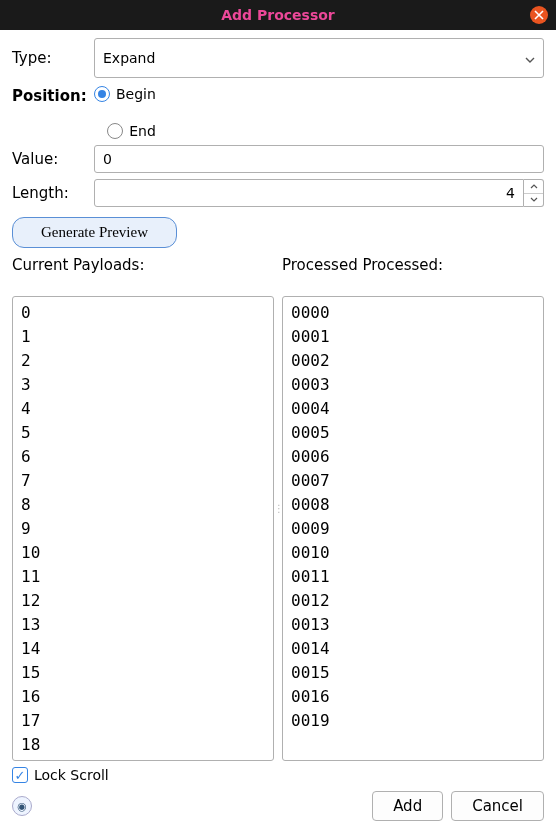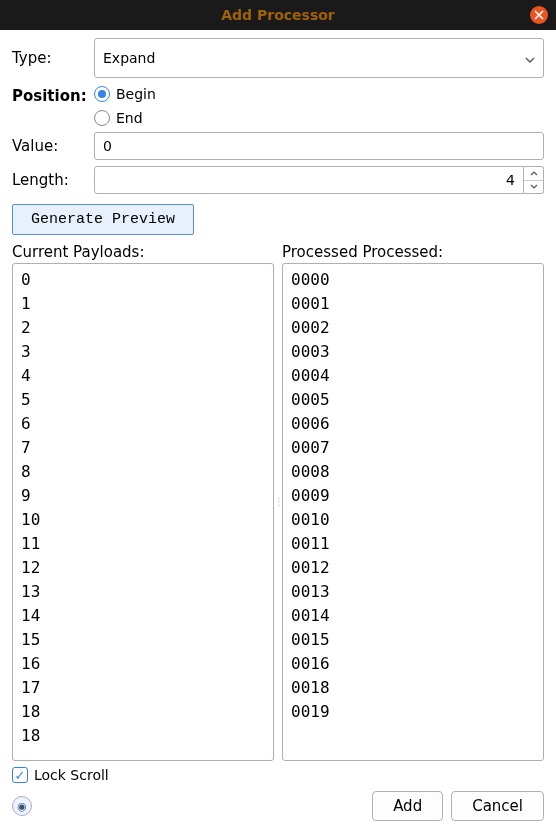--- a/index.html
+++ b/index.html
@@ -6,21 +6,21 @@
     body {
       font-family: "DejaVu Sans", "Liberation Sans", Arial, sans-serif;
       font-size: 14px;
       background: #fff;
       width: 556px;
       height: 829px;
       overflow: hidden;
     }
     .titlebar {
       background: #1a1a1a;
-      color: #a16207;
+      color: #ec4899;
       height: 30px;
       display: flex;
       align-items: center;
       justify-content: center;
       position: relative;
       font-weight: bold;
       font-size: 14px;
     }
     .titlebar .close-btn {
       position: absolute;
@@ -65,22 +65,23 @@
       position: relative;
       cursor: pointer;
     }
     .combo .chev {
       position: absolute;
       right: 8px;
     }
     .radio-group {
       display: flex;
       flex-direction: column;
-      gap: 8px;
+      gap: 21px;
       padding-top: 2px;
+      align-items: flex-end;
     }
     .radio-row {
       display: flex;
       align-items: center;
       gap: 6px;
       cursor: pointer;
     }
     .radio {
       width: 16px;
       height: 16px;
@@ -134,42 +135,43 @@
       flex: 1;
       display: flex;
       align-items: center;
       justify-content: center;
       cursor: pointer;
       font-size: 8px;
     }
     .spinner-btn:first-child { border-bottom: 1px solid #ccc; }
     .gen-btn {
       margin-top: 4px;
-      padding: 6px 18px;
+      padding: 6px 28px;
       border: 1px solid #5a8fd6;
-      border-radius: 2px;
+      border-radius: 12px;
       background: #e8f0fb;
       font-size: 15px;
       cursor: pointer;
       align-self: flex-start;
-      font-family: Liberation Mono, monospace;
+      font-family: Liberation Serif, serif;
     }
     .columns {
       display: flex;
       gap: 8px;
       margin-top: 8px;
       flex: 1;
       min-height: 0;
       position: relative;
     }
     .col {
       flex: 1;
       display: flex;
       flex-direction: column;
       min-height: 0;
+      gap: 20px;
     }
     .col-header {
       font-size: 15px;
       margin-bottom: 2px;
     }
     .listbox {
       flex: 1;
       border: 1px solid #b0b0b0;
       border-radius: 3px;
       overflow-y: auto;
@@ -352,21 +354,20 @@
           <div>0007</div>
           <div>0008</div>
           <div>0009</div>
           <div>0010</div>
           <div>0011</div>
           <div>0012</div>
           <div>0013</div>
           <div>0014</div>
           <div>0015</div>
           <div>0016</div>
-          <div>0018</div>
           <div>0019</div>
         </div>
     </div>
   </div>
 
   <div class="lockrow">
     <div class="checkbox checked"></div>
     <span>Lock Scroll</span>
   </div>
 

